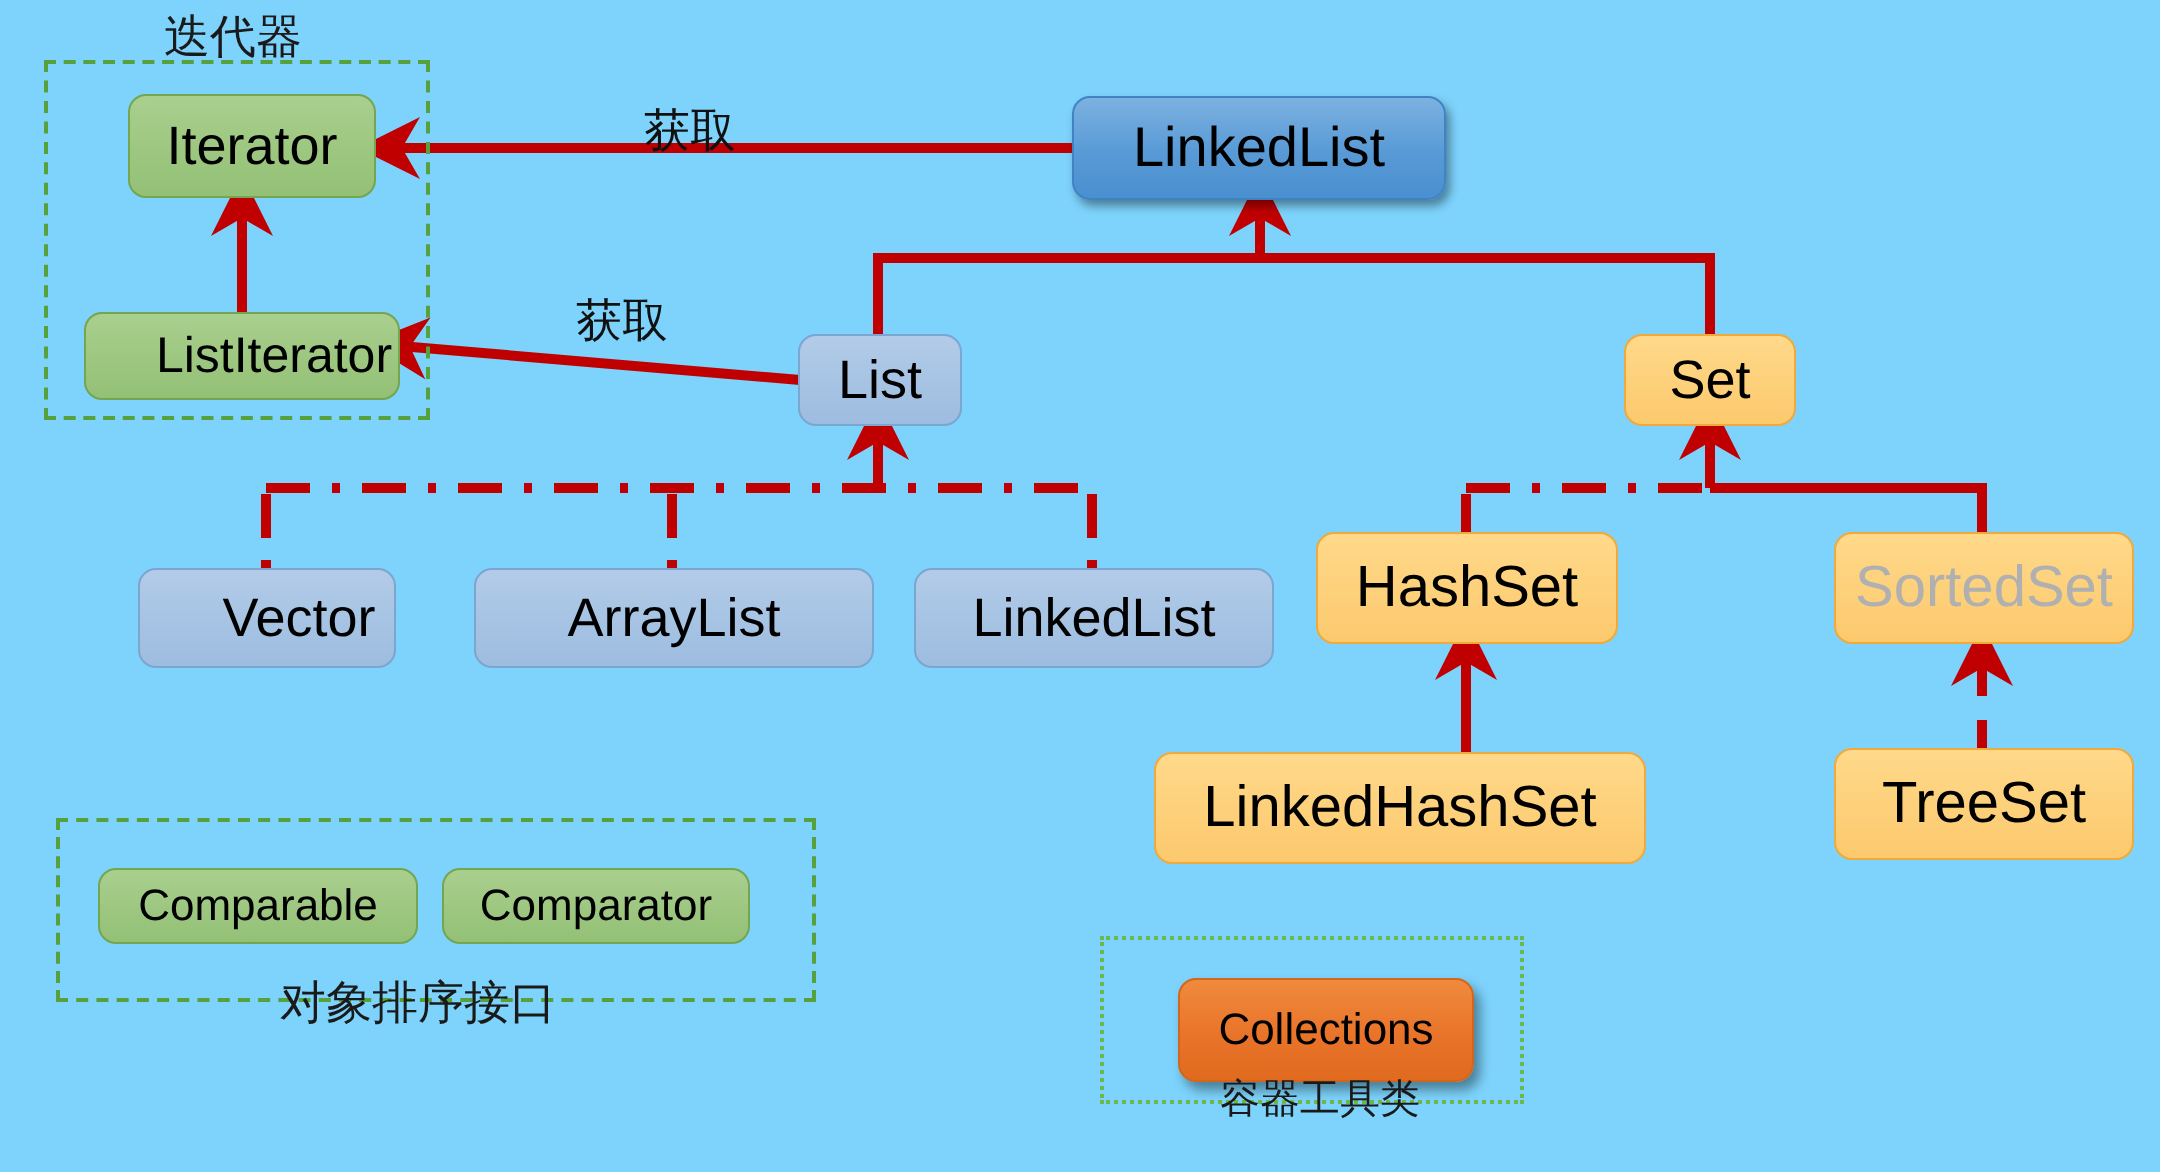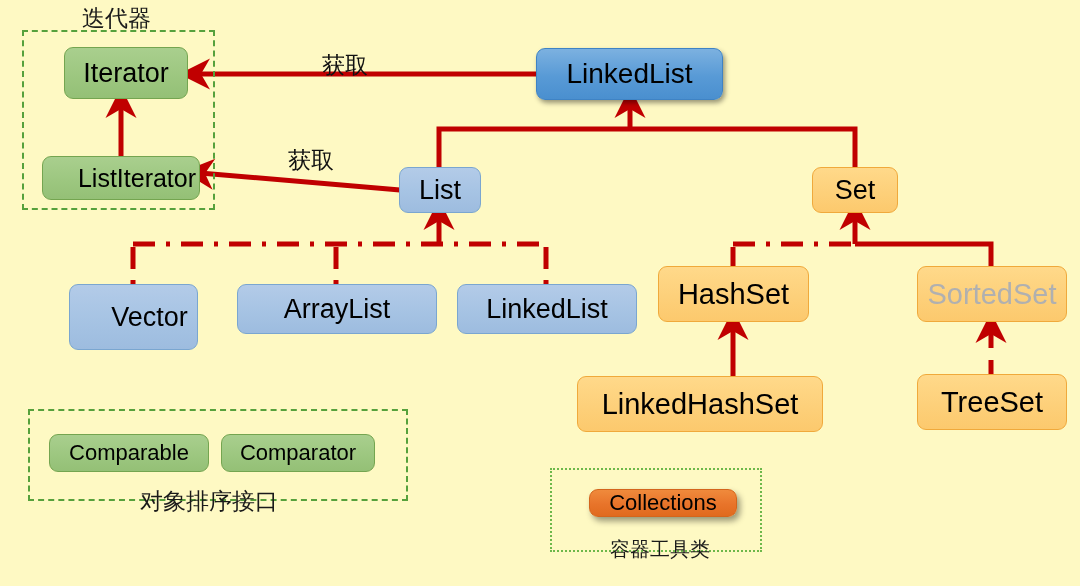--- a/index.html
+++ b/index.html
@@ -4,21 +4,21 @@
 <style>
   html, body {
     margin: 0;
     padding: 0;
     background: #ffffff;
   }
   #canvas {
     position: relative;
     width: 1080px;
     height: 586px;
-    background: #fef9c3;
+    background: #7dd3fc;
     font-family: "Liberation Sans", "DejaVu Sans", sans-serif;
     overflow: hidden;
   }
   svg.layer {
     position: absolute;
     left: 0; top: 0;
     width: 1080px;
     height: 586px;
     pointer-events: none;
   }
@@ -179,21 +179,21 @@
   </div>
 
   <div class="node blue" style="left:399px; top:167px; width:82px; height:46px; font-size:27px;">
     <span>List</span>
   </div>
 
   <div class="node amber" style="left:812px; top:167px; width:86px; height:46px; font-size:27px;">
     <span>Set</span>
   </div>
 
-  <div class="node blue" style="left:69px; top:284px; width:129px; height:66px; font-size:27px;padding-left:32px;">
+  <div class="node blue" style="left:69px; top:284px; width:129px; height:50px; font-size:27px;padding-left:32px;">
     <span>Vector</span>
   </div>
 
   <div class="node blue" style="left:237px; top:284px; width:200px; height:50px; font-size:27px;">
     <span>ArrayList</span>
   </div>
 
   <div class="node blue" style="left:457px; top:284px; width:180px; height:50px; font-size:27px;">
     <span>LinkedList</span>
   </div>
@@ -215,17 +215,17 @@
   </div>
 
   <div class="node green" style="left:49px; top:434px; width:160px; height:38px; font-size:22px;">
     <span>Comparable</span>
   </div>
 
   <div class="node green" style="left:221px; top:434px; width:154px; height:38px; font-size:22px;">
     <span>Comparator</span>
   </div>
 
-  <div class="node orange" style="left:589px; top:489px; width:148px; height:28px; font-size:22px;">
+  <div class="node orange" style="left:589px; top:489px; width:148px; height:52px; font-size:22px;">
     <span>Collections</span>
   </div>
 
 </div>
 
 </body></html>

